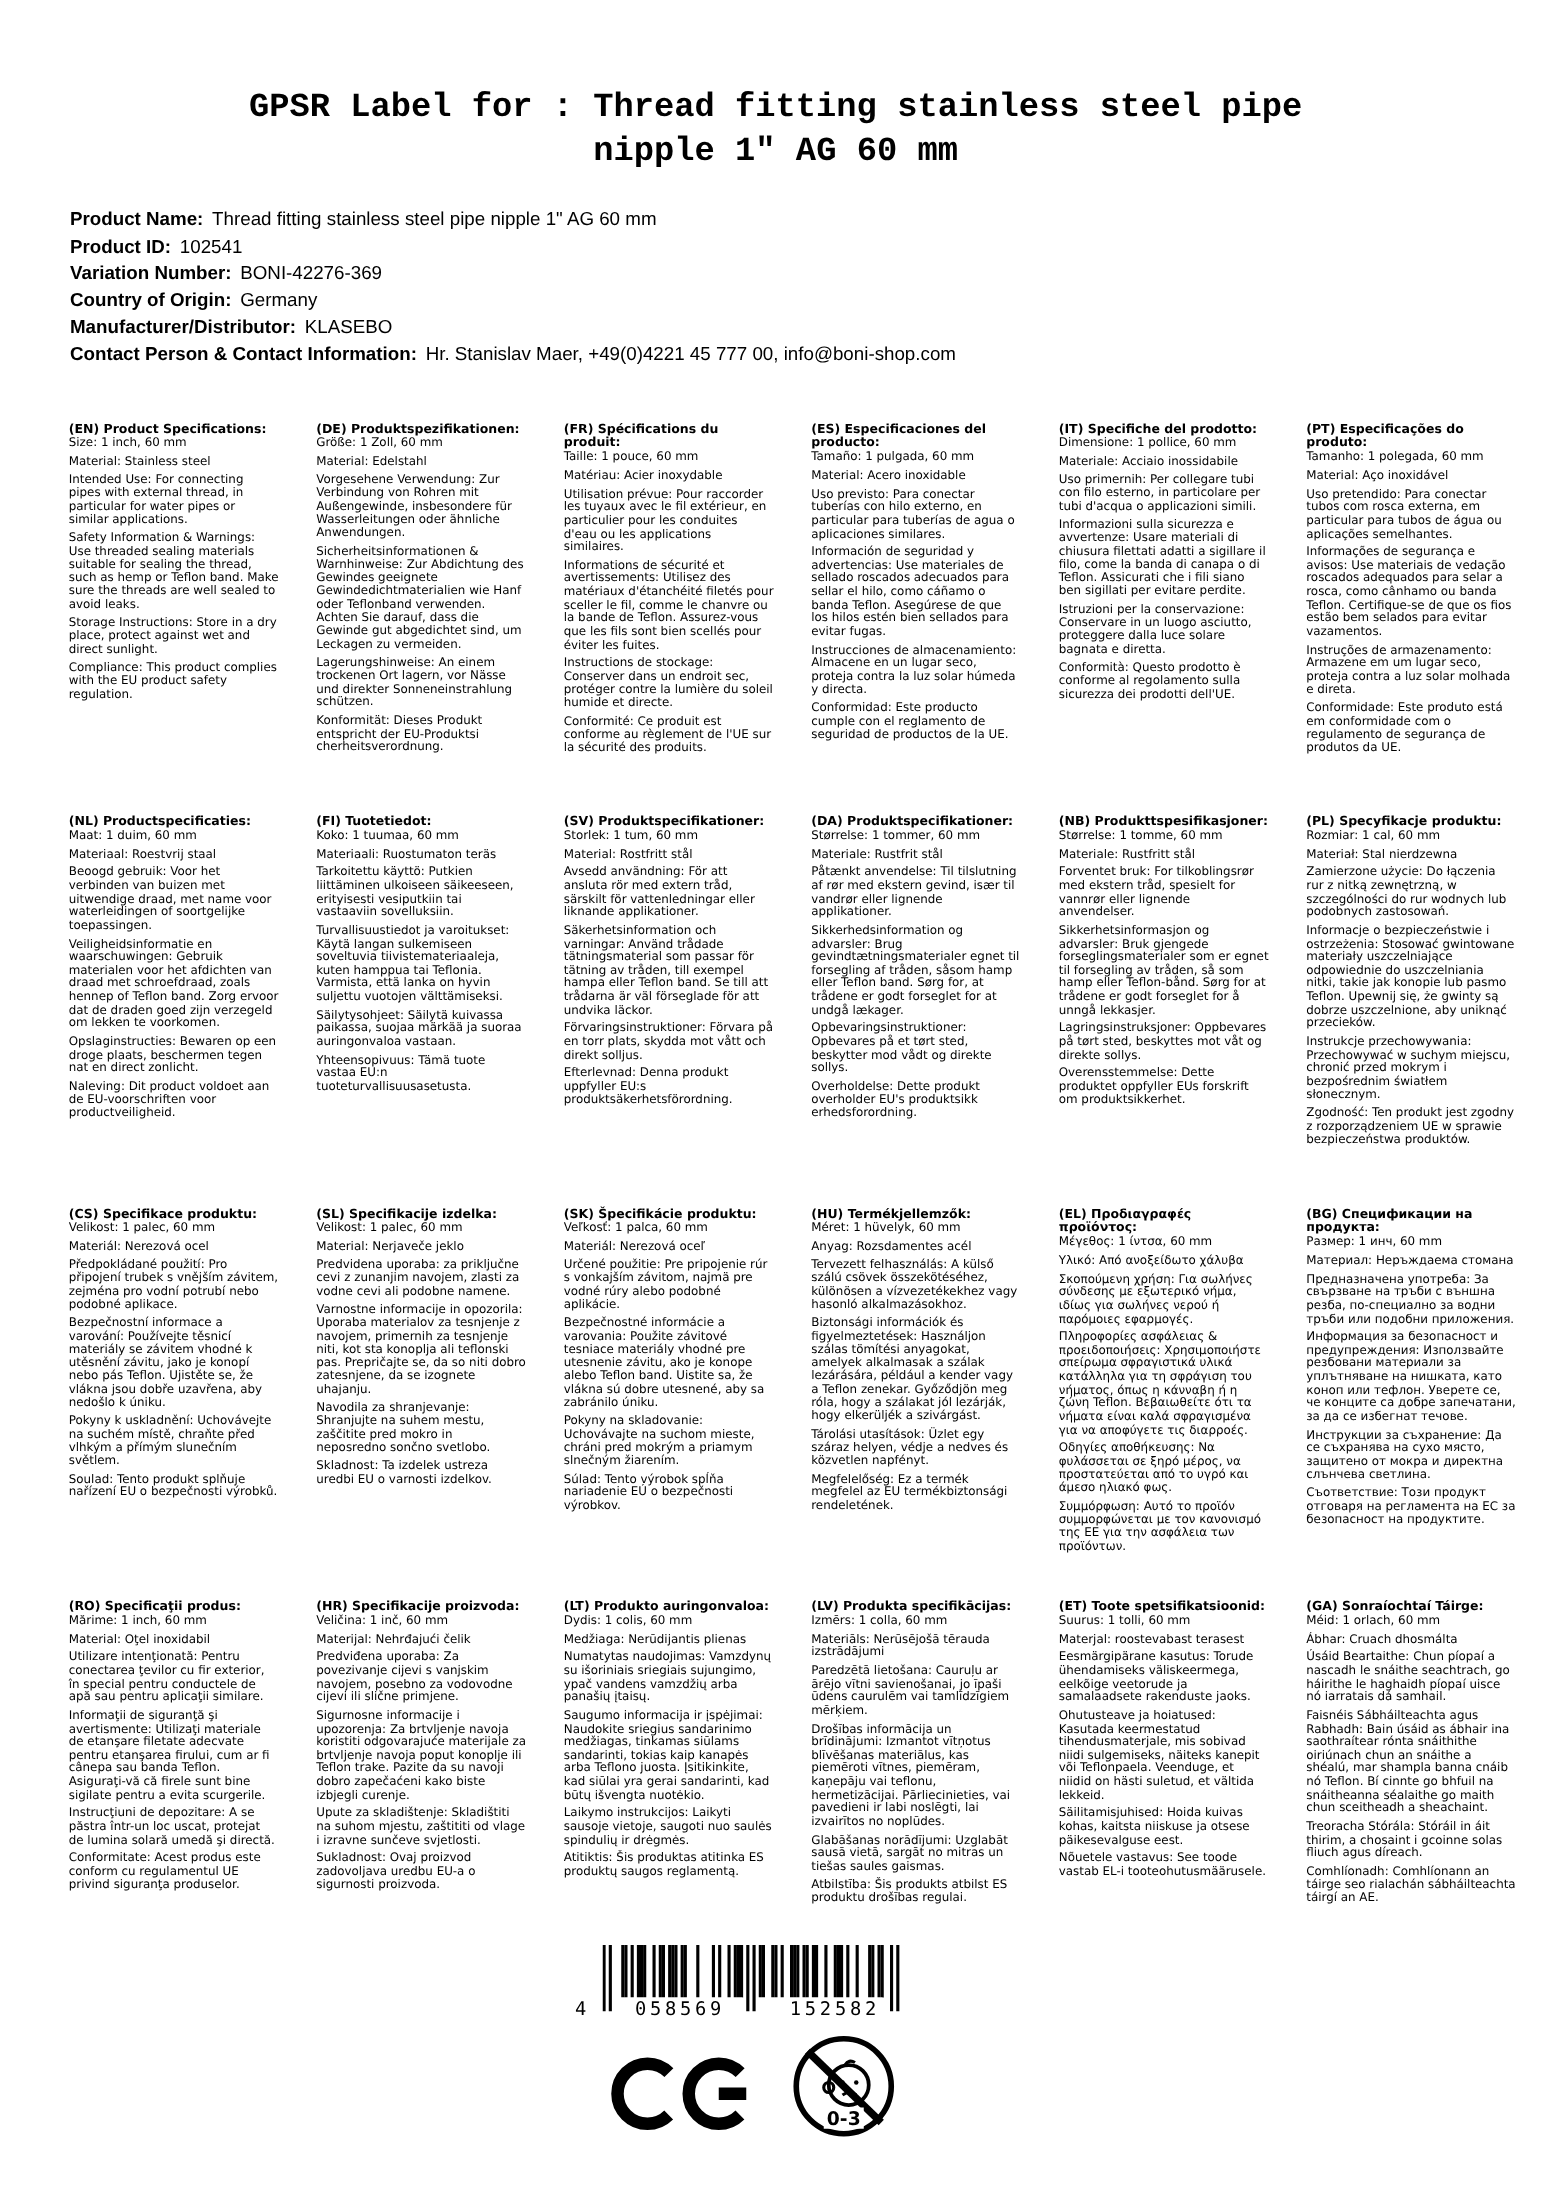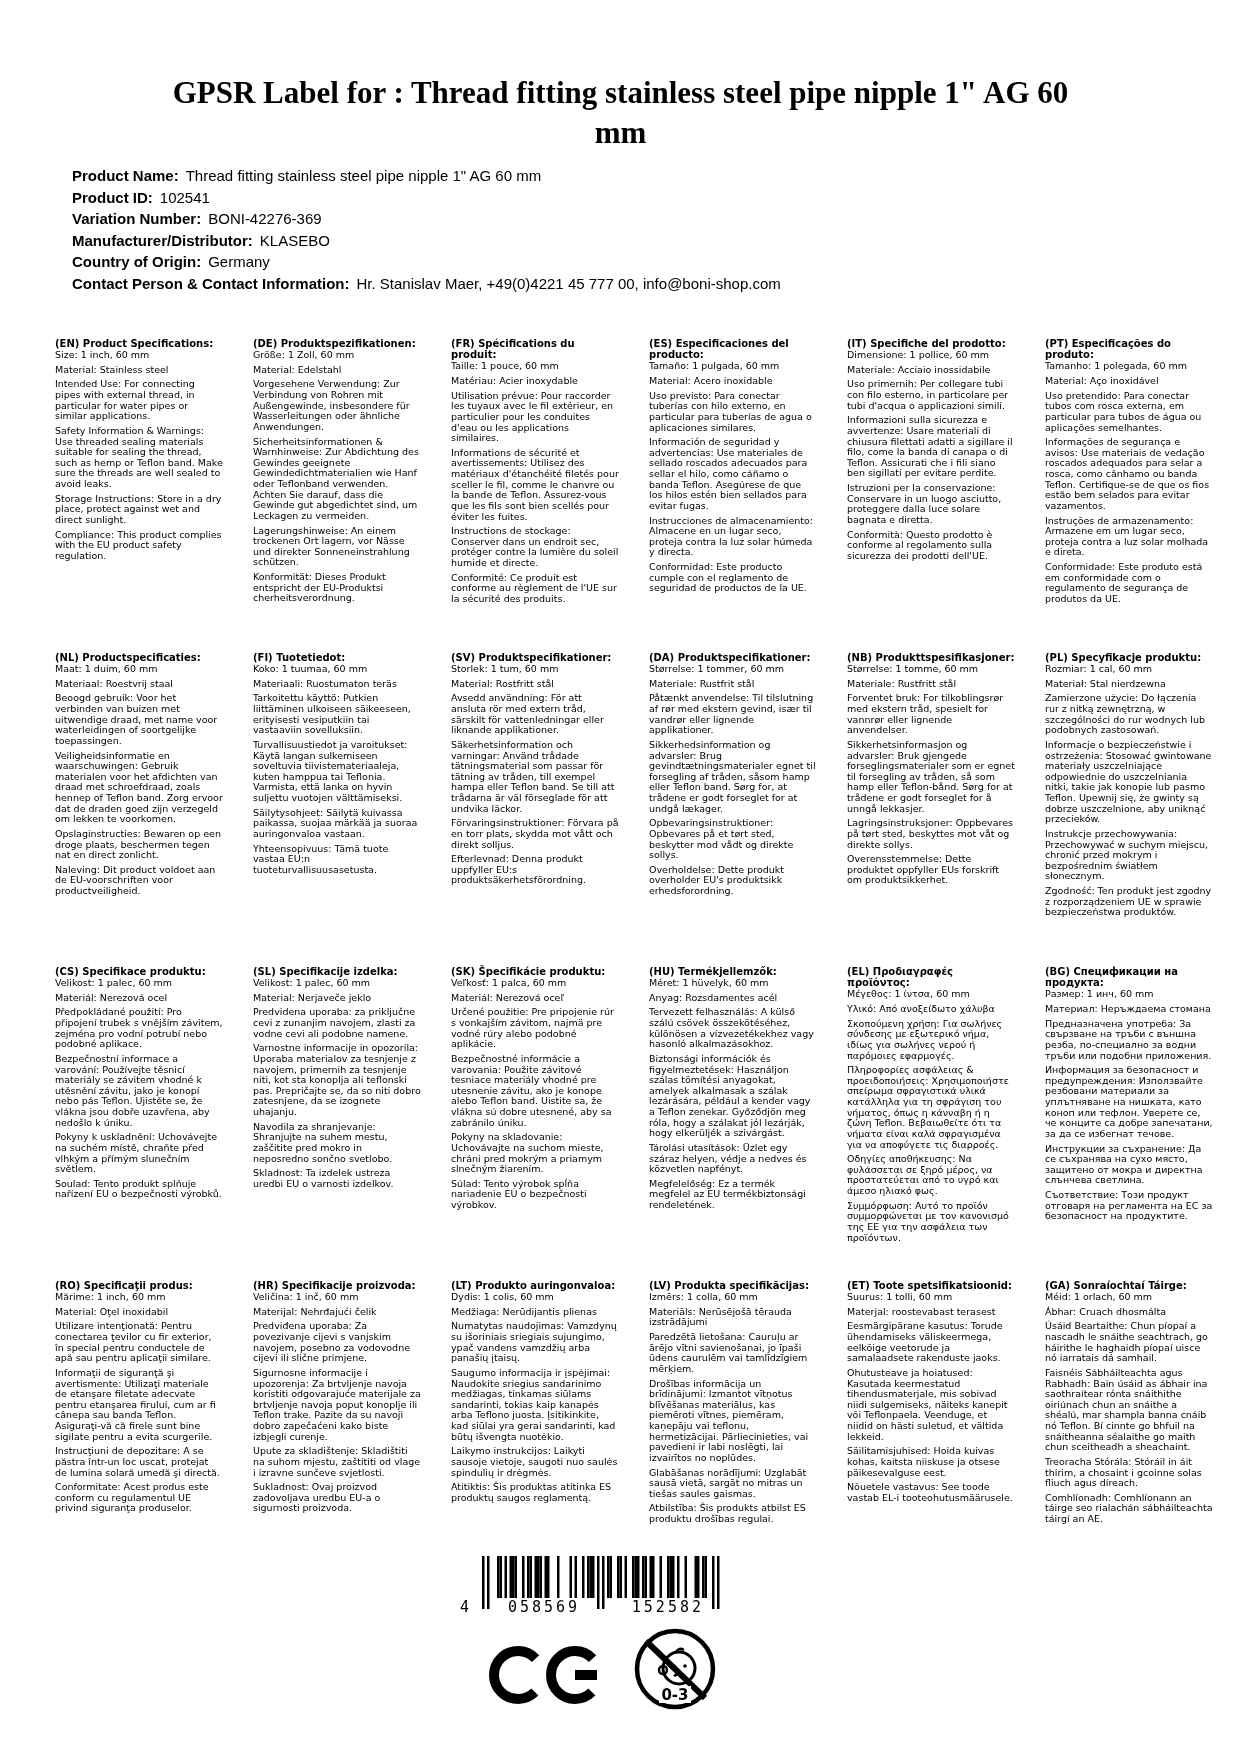--- a/index.html
+++ b/index.html
@@ -6,25 +6,25 @@
   .page{
     position:relative;
     width:1241px;height:1754px;
     background:#fff;color:#000;
     font-family:"DejaVu Sans",sans-serif;
     overflow:hidden;
   }
   .title{
     position:absolute;top:52px;left:150px;right:150px;
     text-align:center;
-    font-family:Liberation Serif, serif;
-    font-weight:bold;font-size:31px;line-height:1.3;
+    font-family:Liberation Mono, monospace;
+    font-weight:bold;font-size:27px;line-height:1.3;
   }
   .info{
-    position:absolute;top:165px;left:72px;right:40px;
+    position:absolute;top:165px;left:56px;right:40px;
     font-size:15px;line-height:21.5px;
     font-family:"Liberation Sans",sans-serif;
   }
   .info-label{font-weight:bold;}
   .info-value{margin-left:7px;}
   .spec-grid{
     position:absolute;top:338px;left:55px;
     display:grid;
     grid-template-columns:repeat(6,168px);
     column-gap:30px;
@@ -61,24 +61,24 @@
     <div class="info-row">
       <span class="info-label">Product Name:</span><span class="info-value">Thread fitting stainless steel pipe nipple 1" AG 60 mm</span>
     </div>
     <div class="info-row">
       <span class="info-label">Product ID:</span><span class="info-value">102541</span>
     </div>
     <div class="info-row">
       <span class="info-label">Variation Number:</span><span class="info-value">BONI-42276-369</span>
     </div>
     <div class="info-row">
+      <span class="info-label">Country of Origin:</span><span class="info-value">Germany</span>
+    </div>
+    <div class="info-row">
       <span class="info-label">Manufacturer/Distributor:</span><span class="info-value">KLASEBO</span>
-    </div>
-    <div class="info-row">
-      <span class="info-label">Country of Origin:</span><span class="info-value">Germany</span>
     </div>
     <div class="info-row">
       <span class="info-label">Contact Person &amp; Contact Information:</span><span class="info-value">Hr. Stanislav Maer, +49(0)4221 45 777 00, info@boni-shop.com</span>
     </div>
   </div>
 
   <div class="spec-grid">
       <div class="spec-cell">
         <div class="spec-header">(EN) Product Specifications:</div>
         <p class="spec-paragraph">Size: 1 inch, 60 mm</p>

